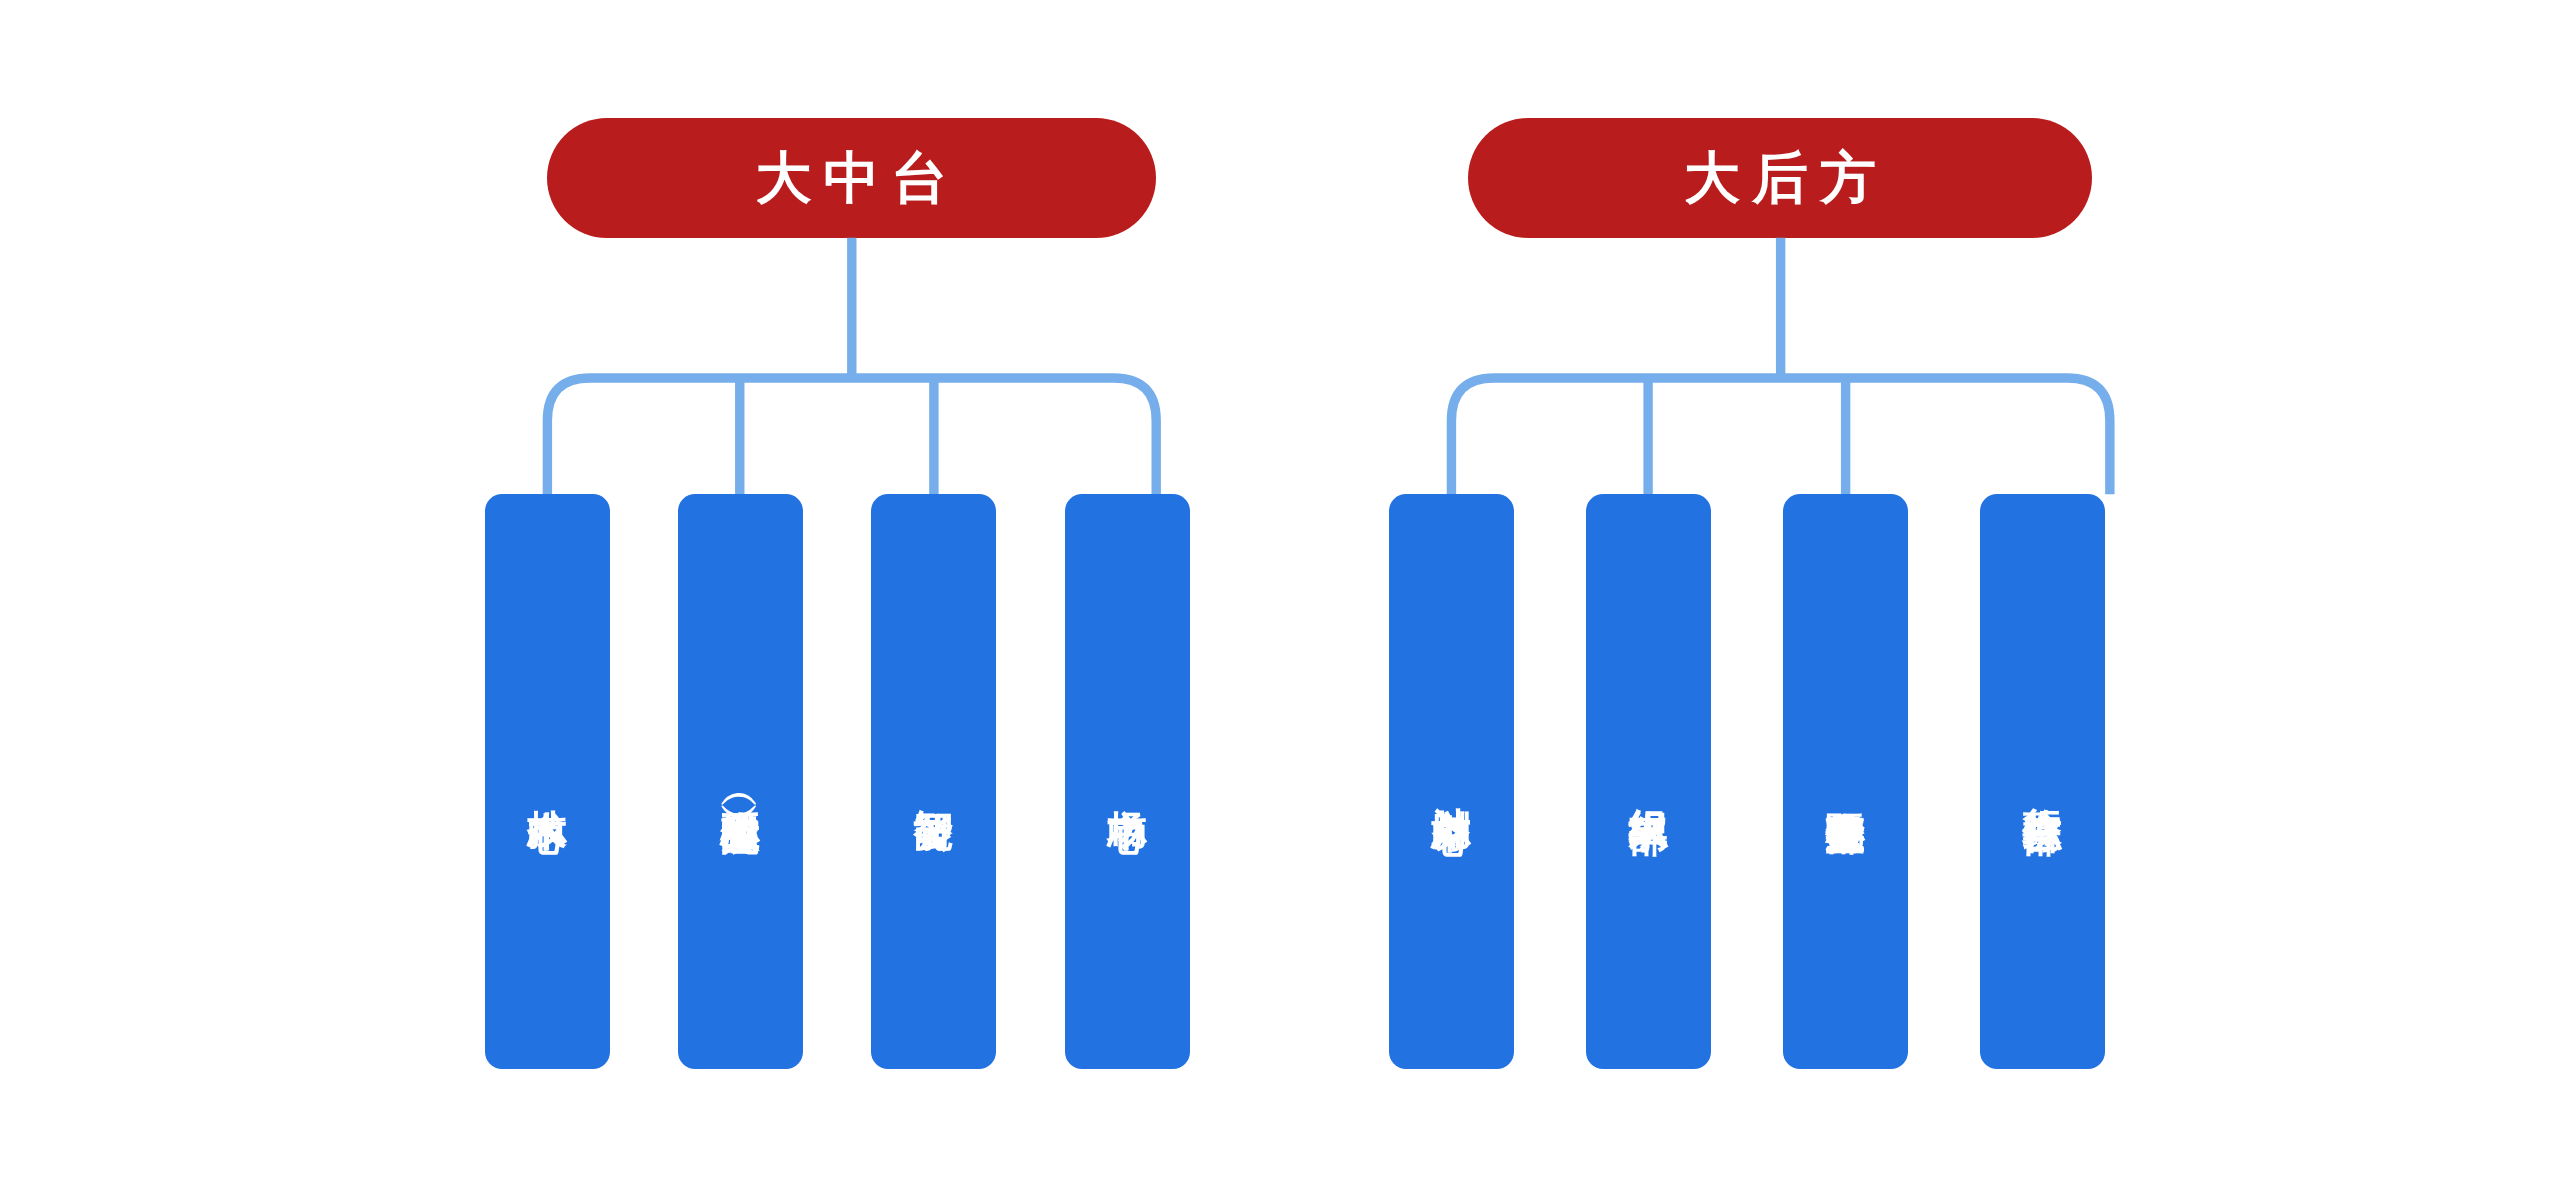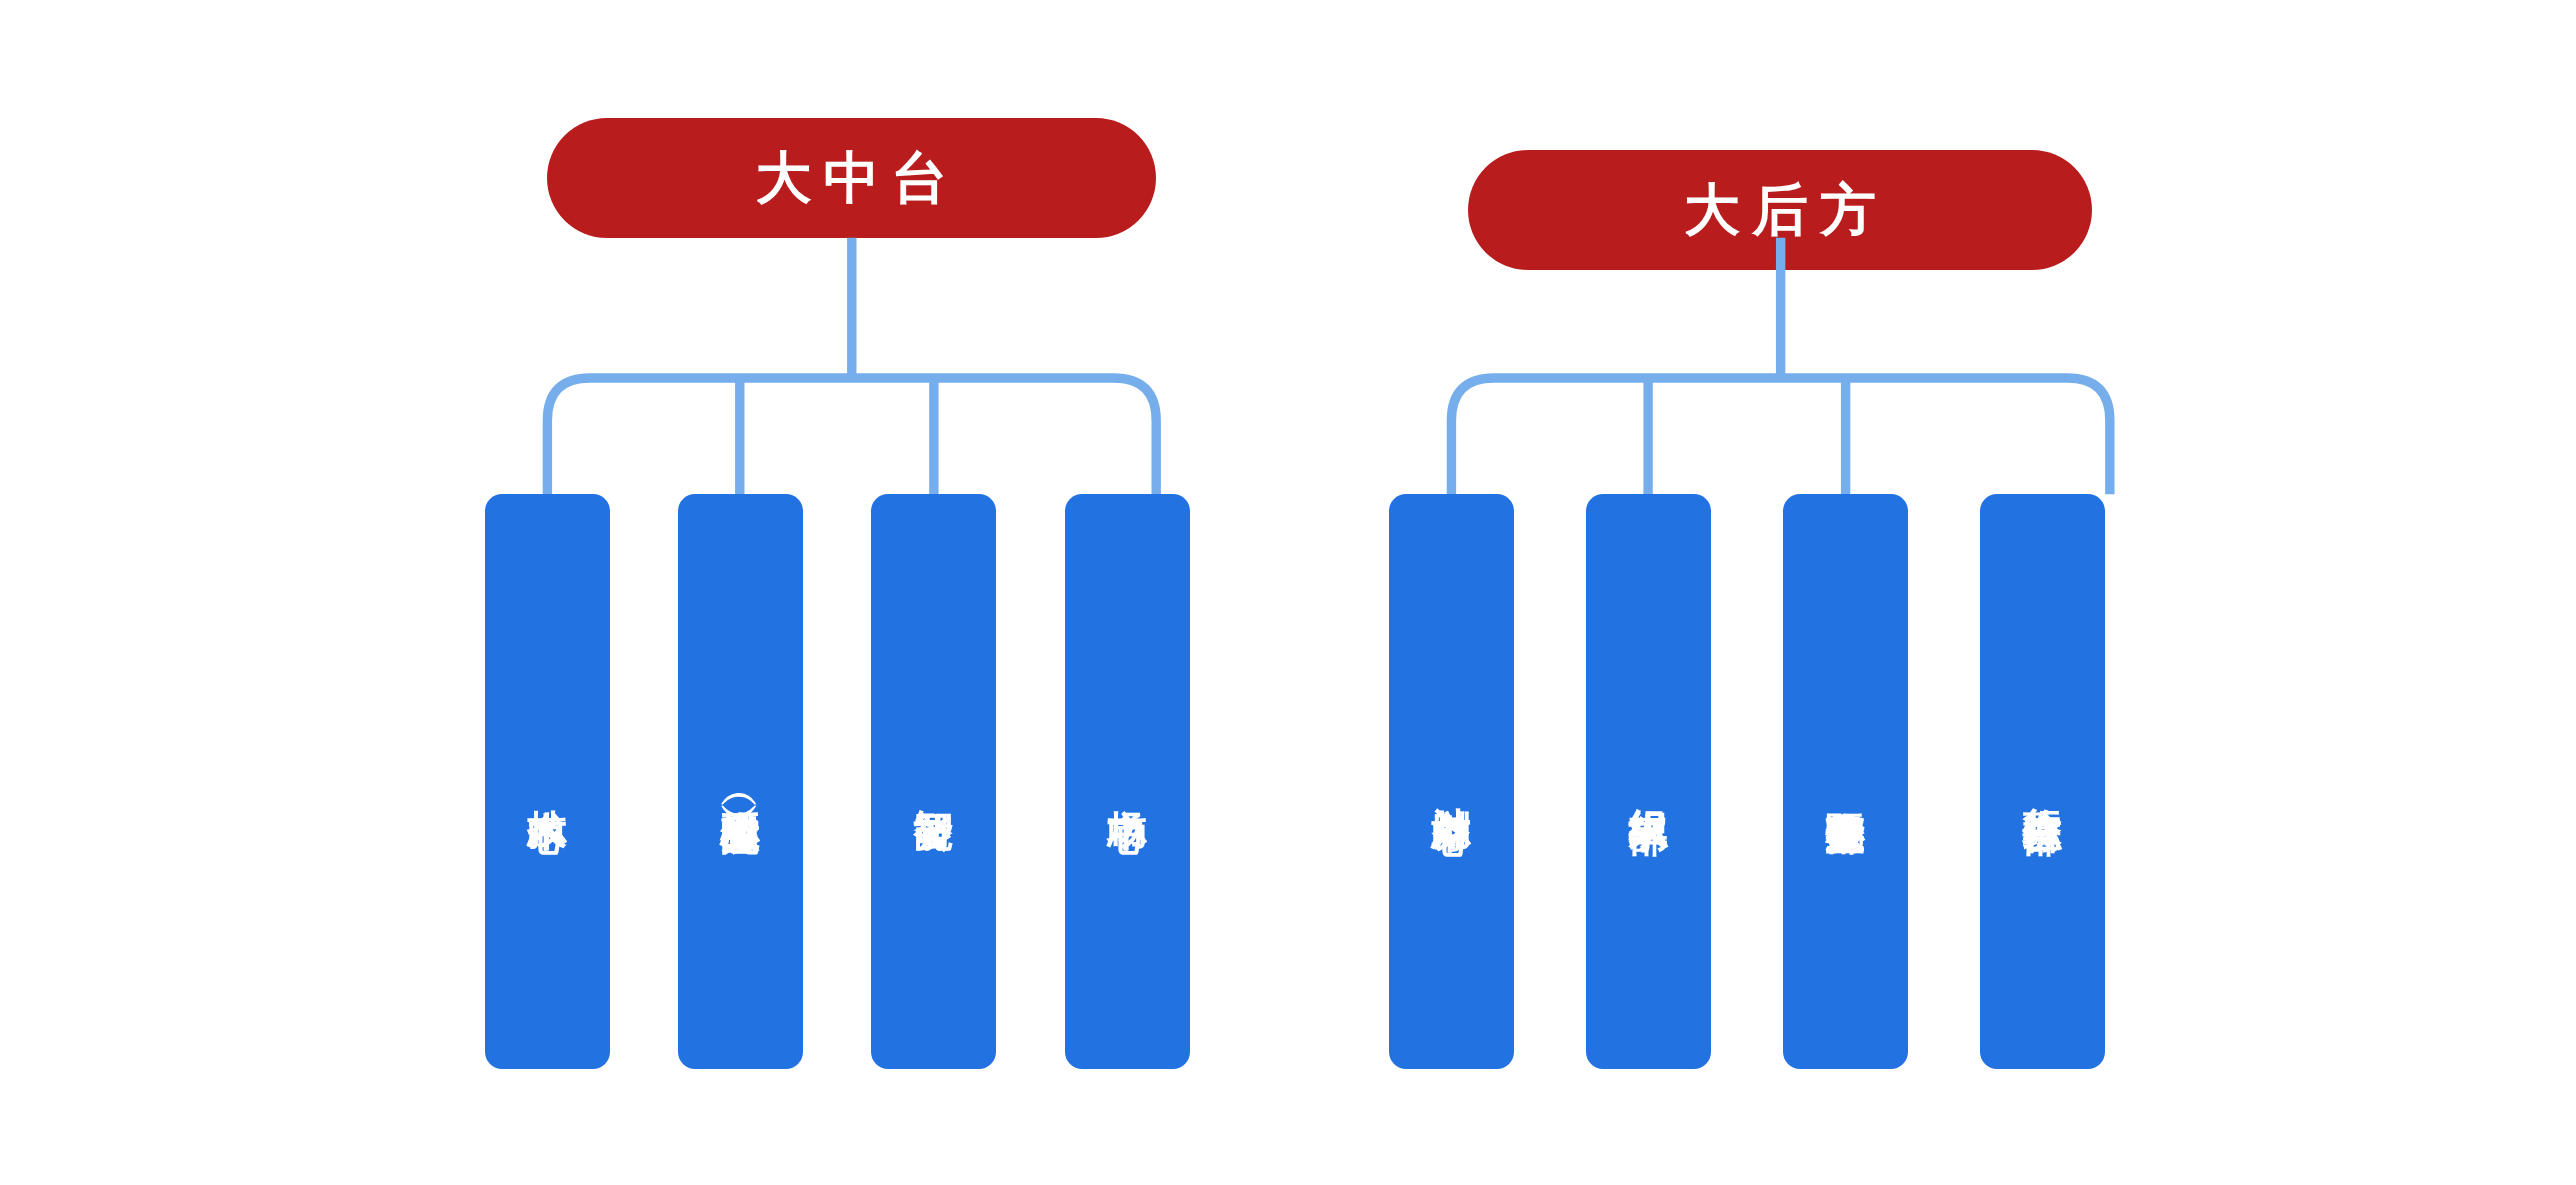--- a/index.html
+++ b/index.html
@@ -43,21 +43,21 @@
   .pill-label {
     color: #ffffff;
     font-size: 56px;
     font-weight: 700;
     letter-spacing: 12px;
     text-indent: 12px;
     line-height: 1;
     white-space: nowrap;
   }
   .group.left  .pill { left: 547px;  width: 609px; top: 118px; }
-  .group.right .pill { left: 186px;  width: 624px; top: 118px; margin-top: 32px; }
+  .group.right .pill { left: 186px;  width: 624px; top: 118px; }
 
   
   .connector {
     position: absolute;
     top: 0;
     left: 0;
     width: 1294px;
     height: 1186px;
     pointer-events: none;
   }

